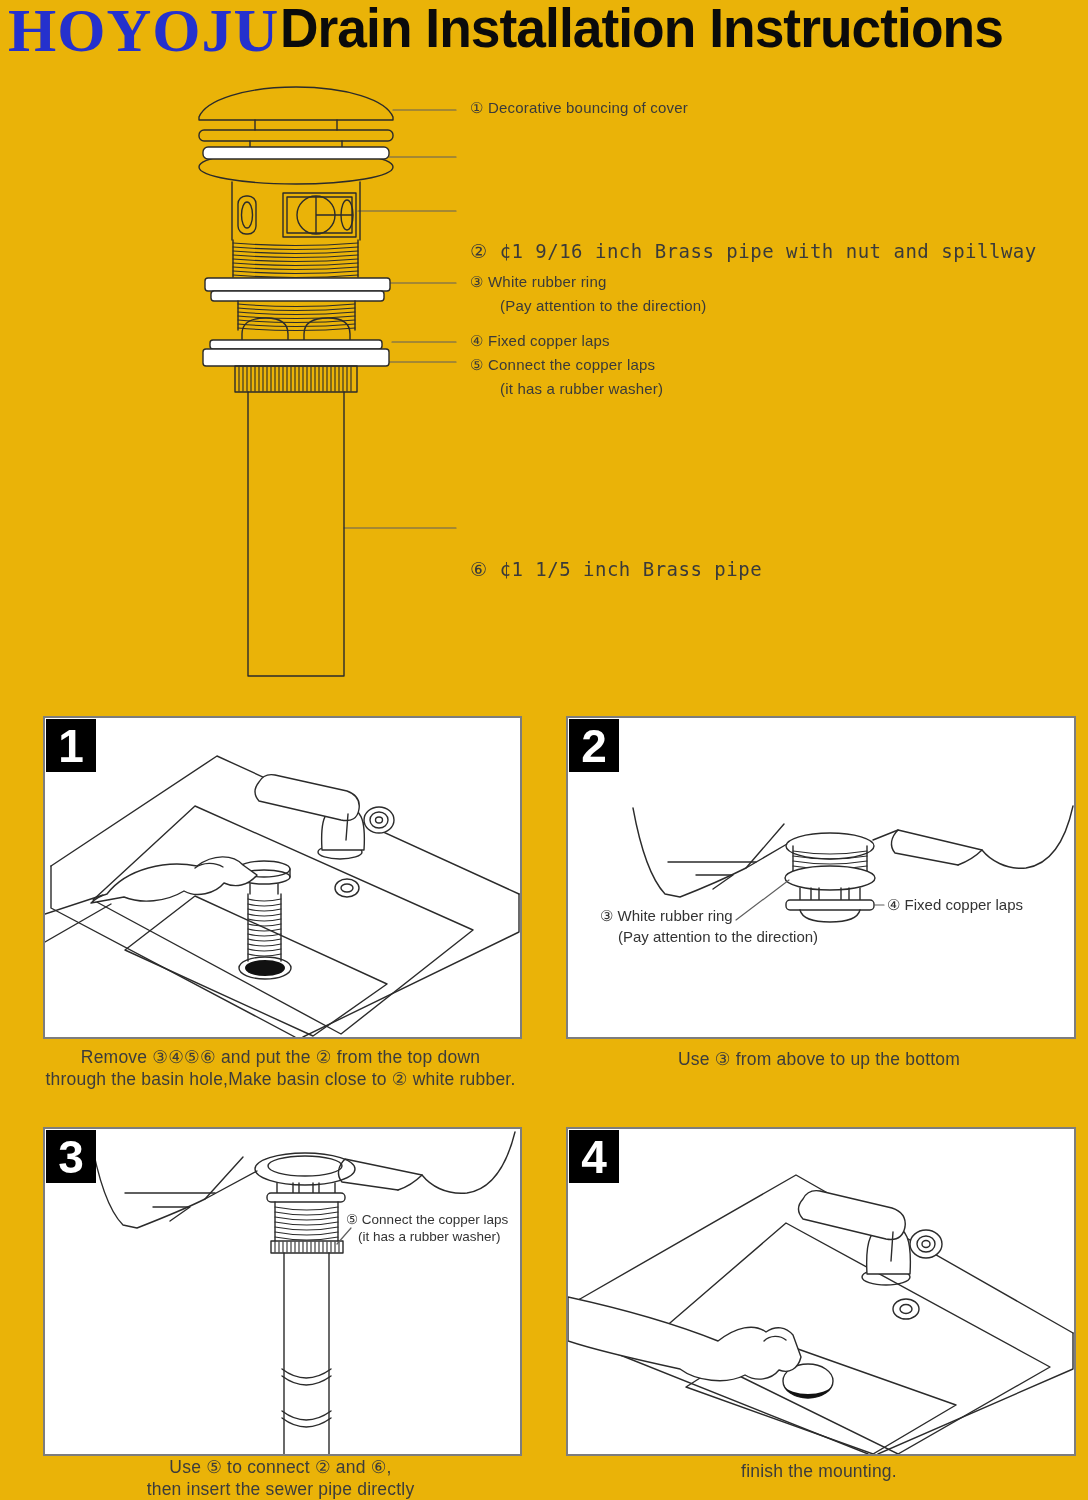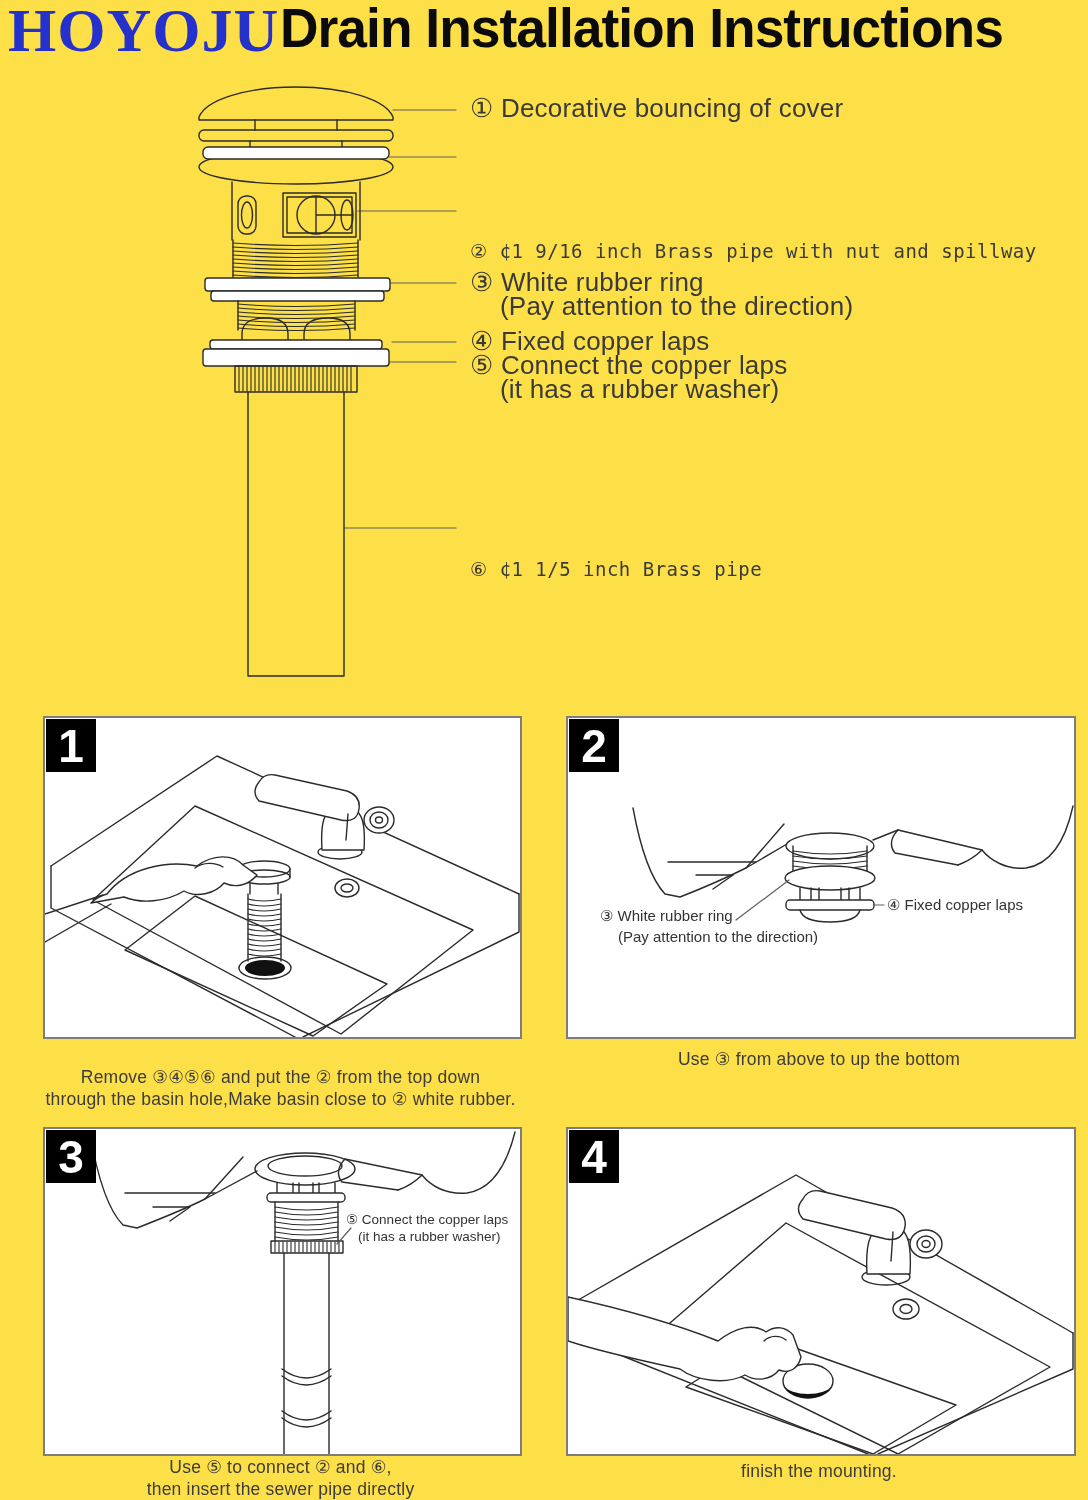--- a/index.html
+++ b/index.html
@@ -1,24 +1,24 @@
 <!DOCTYPE html>
 <html><head>
 <meta charset="utf-8">
 <style>
   html,body{margin:0;padding:0;background:#ffffff;}
-  #page{position:relative;width:1088px;height:1500px;background:#fde047;overflow:hidden;
+  #page{position:relative;width:1088px;height:1500px;background:#eab308;overflow:hidden;
         font-family:"Liberation Sans",sans-serif;color:#3a3a3a;}
   
   .brand{position:absolute;left:8px;top:-2px;font-family:"Liberation Serif",serif;
          font-weight:700;font-size:62px;line-height:64px;color:#2531cd;letter-spacing:1px;}
   .doc-title{position:absolute;left:280px;top:-4px;font-weight:700;font-size:55px;line-height:64px;
          color:#0b0b0b;letter-spacing:-1px;transform:scaleX(0.97);transform-origin:left center;white-space:nowrap;}
   
-  .callout{position:absolute;font-size:26px;line-height:24px;letter-spacing:.2px;color:#3a3a3a;white-space:nowrap;}
+  .callout{position:absolute;font-size:15px;line-height:24px;letter-spacing:.2px;color:#3a3a3a;white-space:nowrap;}
   .callout .sub{display:block;}
   .mono{font-family:"DejaVu Sans Mono","DejaVu Sans",monospace;font-size:19px;letter-spacing:.5px;margin-top:41px;}
   .red{color:#c1272d;}
   
   svg{display:block;}
   .lineart path,.lineart rect,.lineart ellipse,.lineart circle,.lineart line,.lineart polyline
       {fill:none;stroke:#2b2b2b;stroke-width:1.4;stroke-linecap:round;stroke-linejoin:round;}
   .lineart .fillw{fill:#ffffff;}
   .lineart .filldark{fill:#111;stroke:none;}
   .lineart .leader{stroke:#5f5f5f;stroke-width:1.2;}
@@ -239,21 +239,21 @@
       <path d="M325,103 L323,132"></path>
 
       <ellipse class="fillw" cx="240" cy="252" rx="25" ry="17"></ellipse>
       <path class="filldark" d="M216,257 A25,17 0 0 0 264,257 A25,11 0 0 1 216,257 Z"></path>
 
       <path class="fillw" d="M0,168 C55,180 110,196 150,212 C168,198 186,194 198,203 C208,196 218,198 225,206 L233,228 C230,240 221,245 211,241 C203,251 188,253 177,246 C158,256 128,252 112,240 C75,232 30,222 0,212 Z"></path>
       <path d="M196,212 C202,206 212,206 218,211"></path>
     </svg>
   </div>
 
-  <div class="caption" style="left:23px;top:1046px;width:515px;margin-top:20px;">
+  <div class="caption" style="left:23px;top:1046px;width:515px;">
     <div>Remove ③④⑤⑥ and put the ② from the top down</div>
     <div>through the basin hole,Make basin close to ② white rubber.</div>
   </div>
   <div class="caption" style="left:566px;top:1048px;width:506px;">
     <div>Use ③ from above to up the bottom</div>
   </div>
   <div class="caption" style="left:23px;top:1456px;width:515px;">
     <div>Use ⑤ to connect ② and ⑥,</div>
     <div>then insert the sewer pipe directly</div>
   </div>

